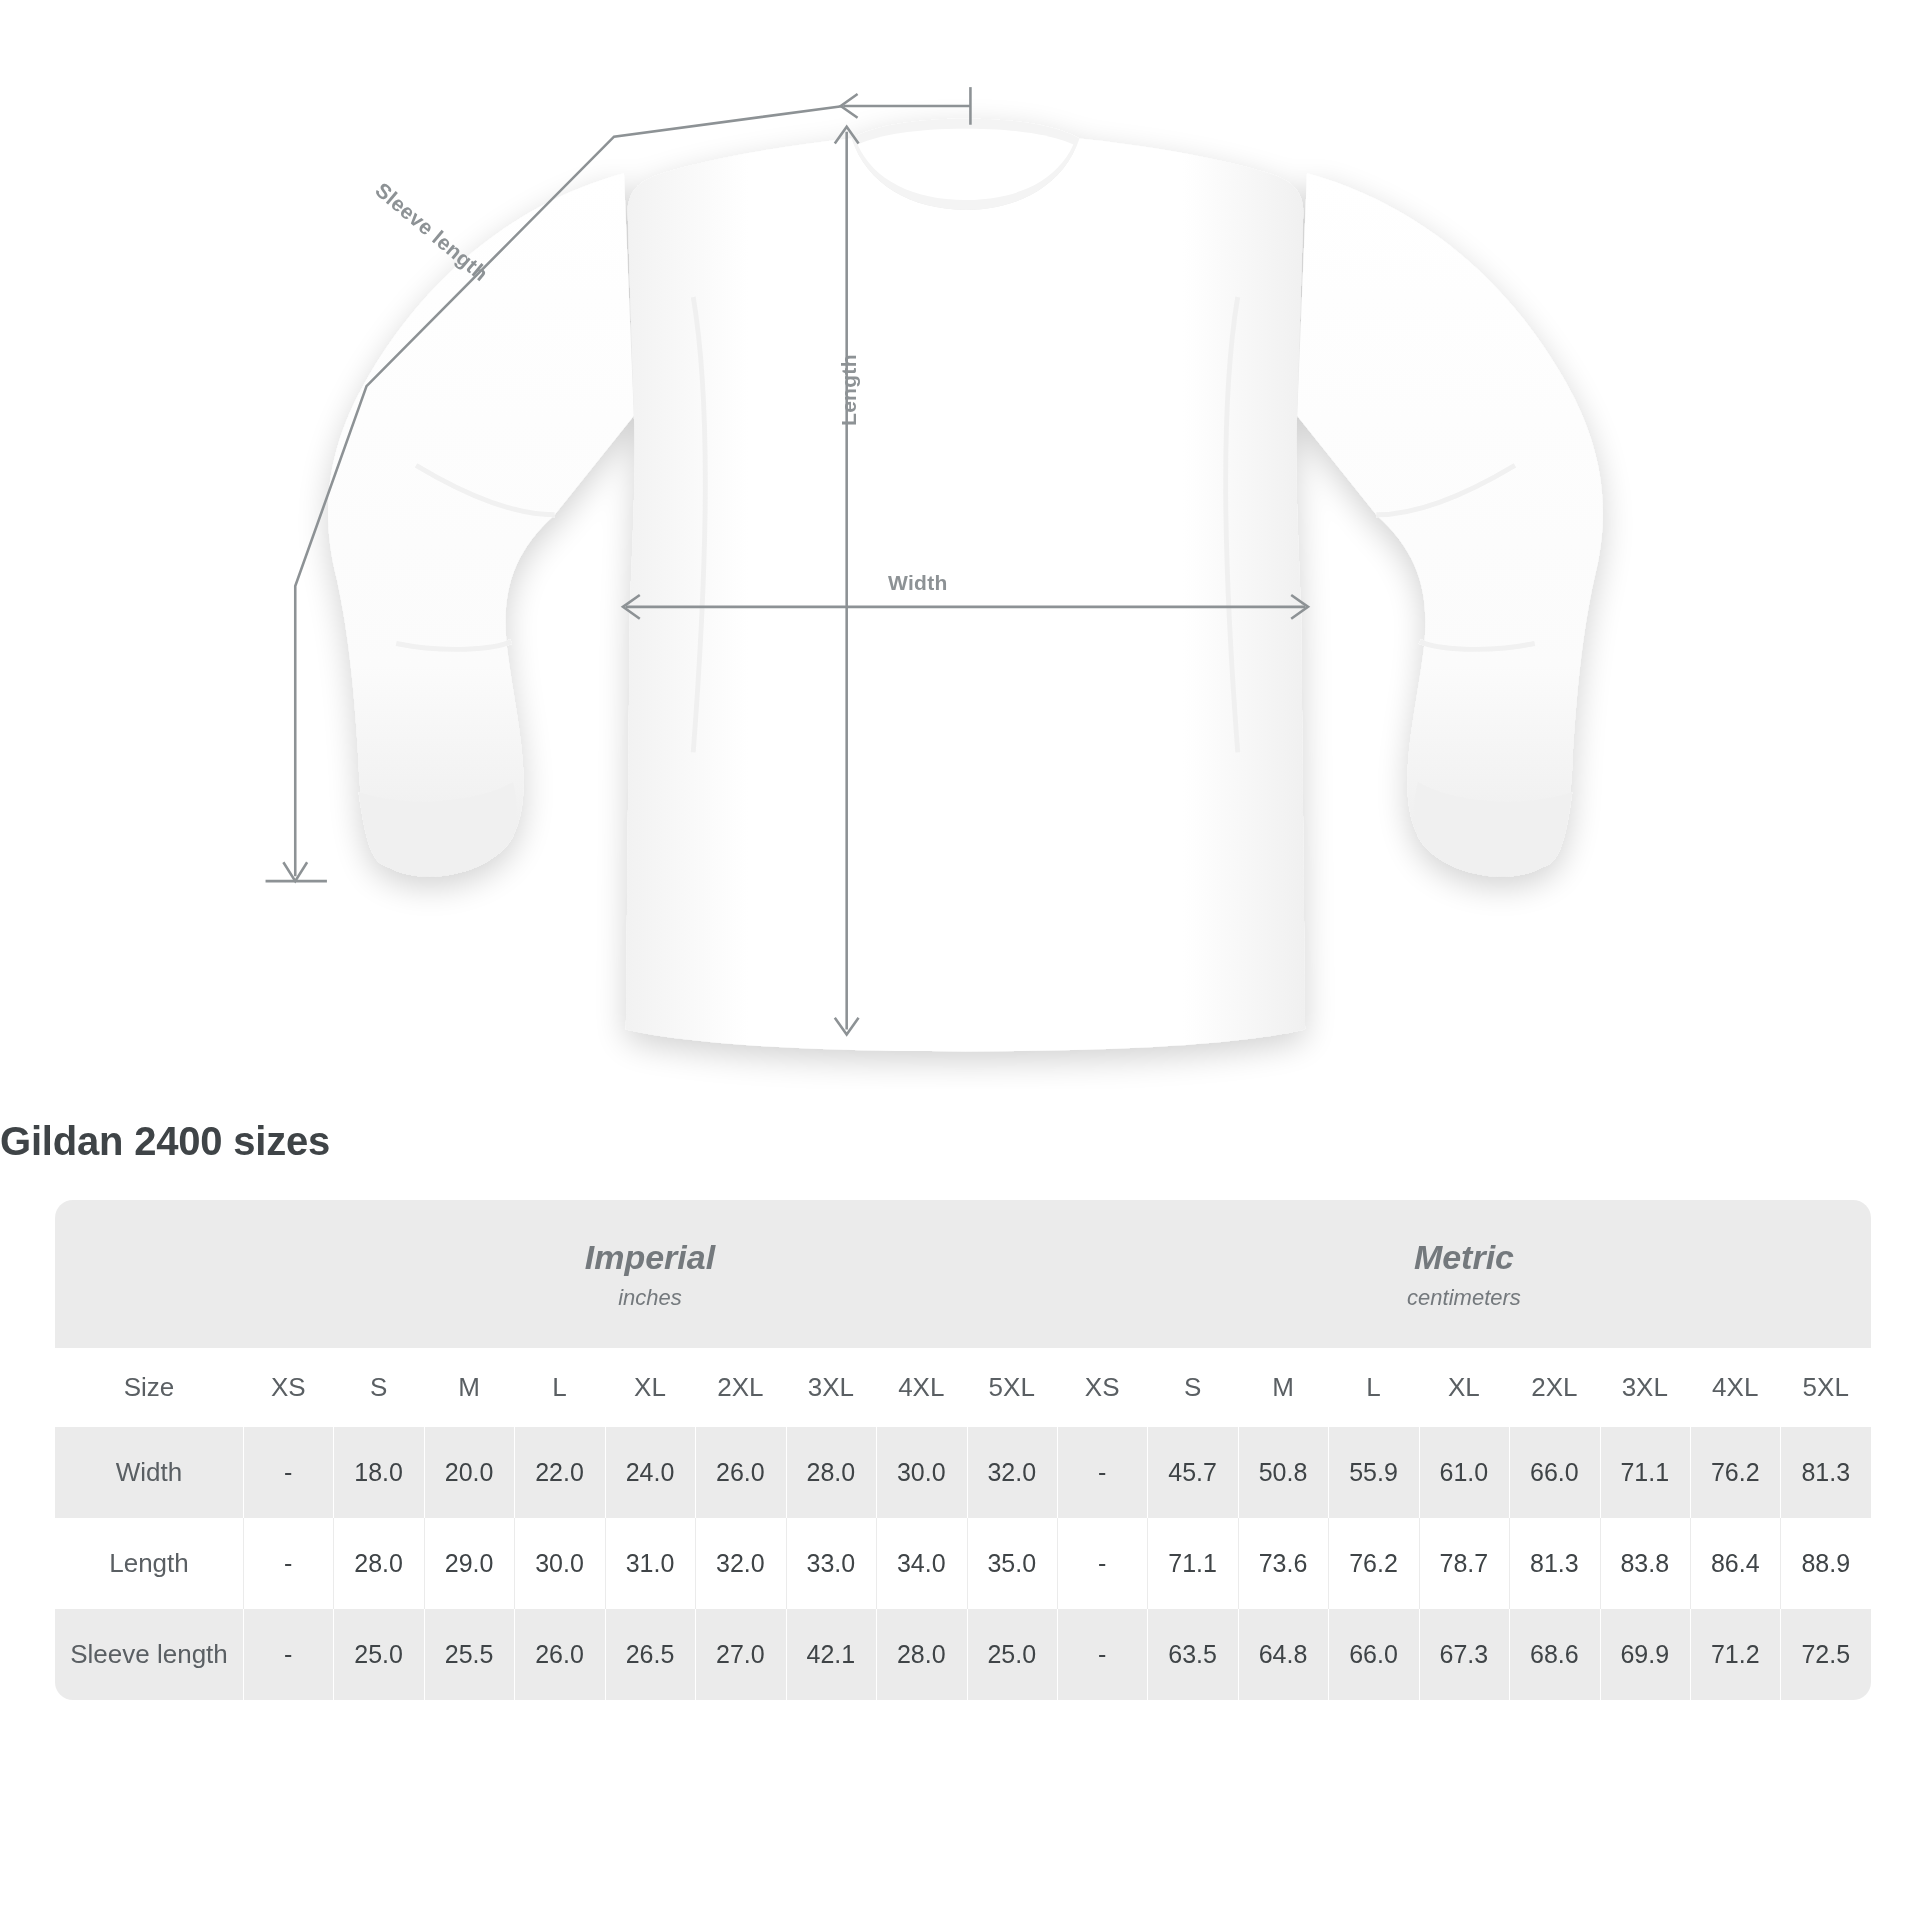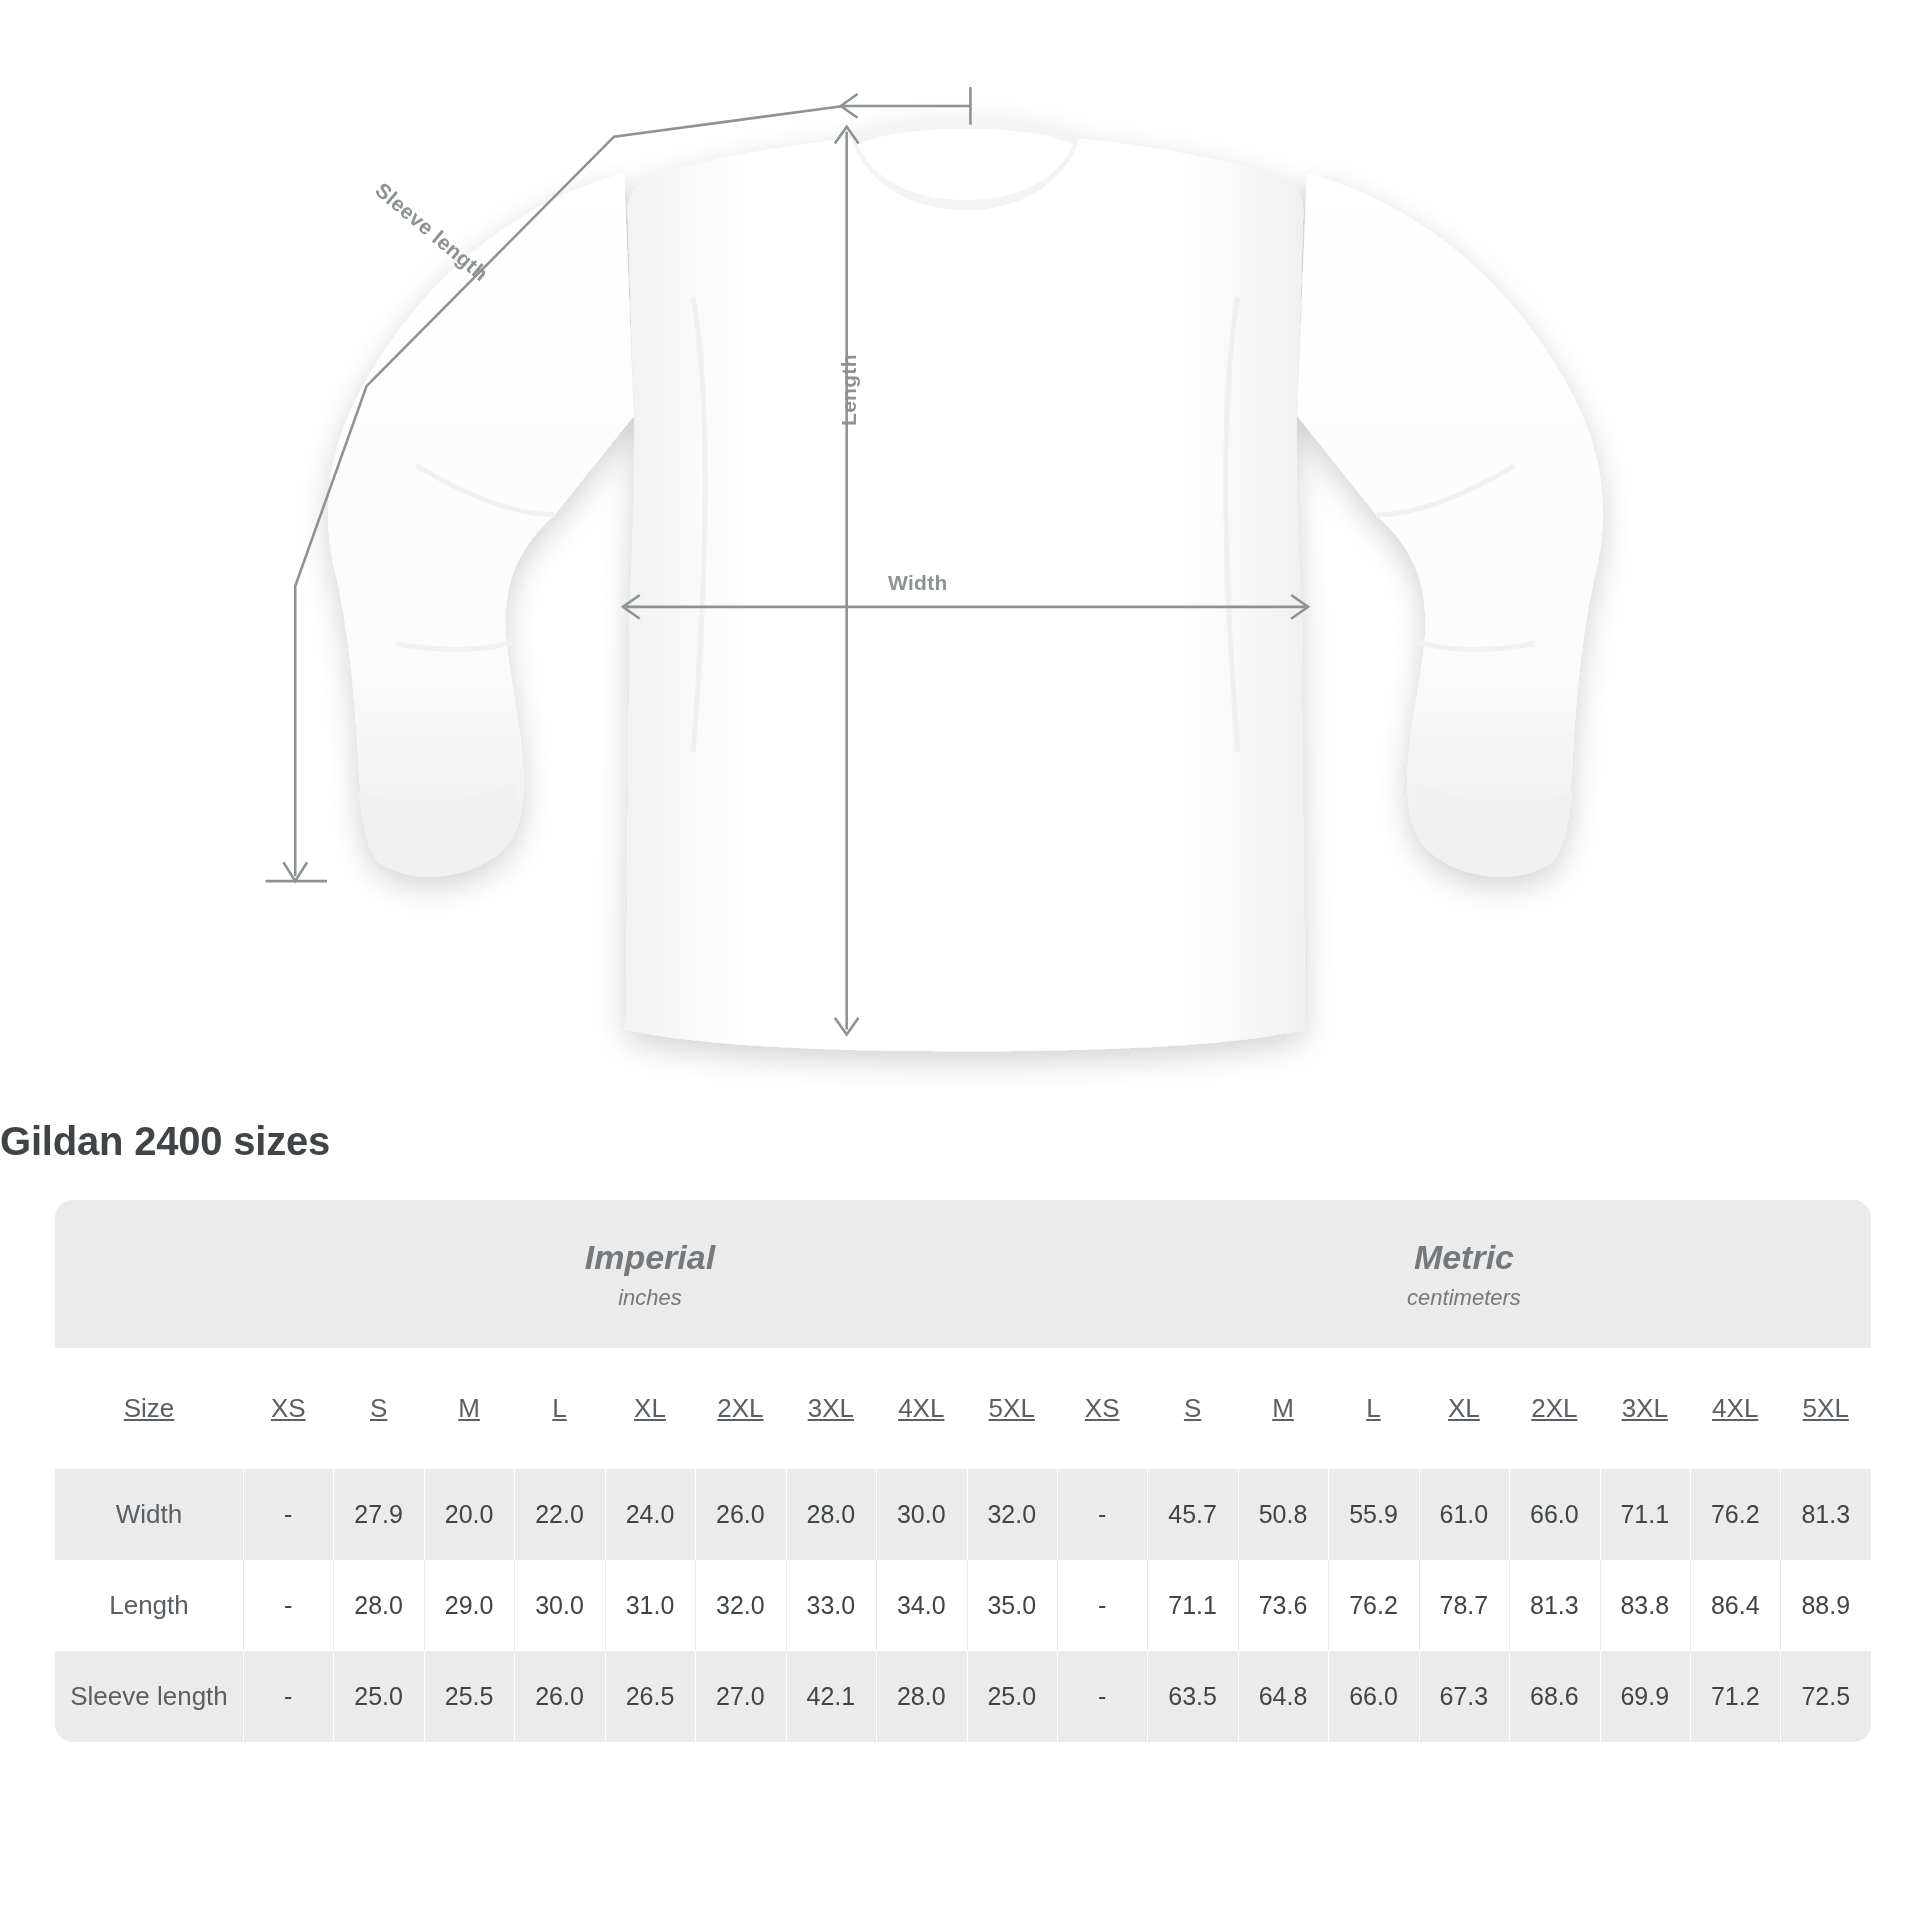--- a/index.html
+++ b/index.html
@@ -79,26 +79,25 @@
     font-size: 22px;
     font-style: italic;
     color: #74797d;
     margin-top: 8px;
   }
   .unit-head.first-cell { border-top-left-radius: 18px; }
   .unit-head.last-cell  { border-top-right-radius: 18px; }
 
   
   .size-head {
-    height: 121px;
+    height: 79px;
     background: #ffffff;
     font-weight: bold;
     color: #5a5f63;
     font-size: 26px;
-    text-decoration: underline;
   }
   .row-label {
     font-weight: bold;
     color: #5a5f63;
     font-size: 26px;
   }
 
   tr.data-row { height: 91px; }
   tr.row-alt td { background: #ebebeb; }
   tr.row-plain td { background: #ffffff; }
@@ -268,21 +267,21 @@
         <th class="sep">2XL</th>
         <th class="sep">3XL</th>
         <th class="sep">4XL</th>
         <th class="sep">5XL</th>
       </tr>
     </thead>
     <tbody>
       <tr class="data-row row-alt">
         <td class="row-label first-cell">Width</td>
         <td class="cell-val sep">-</td>
-        <td class="cell-val sep">27.9</td>
+        <td class="cell-val sep">18.0</td>
         <td class="cell-val sep">20.0</td>
         <td class="cell-val sep">22.0</td>
         <td class="cell-val sep">24.0</td>
         <td class="cell-val sep">26.0</td>
         <td class="cell-val sep">28.0</td>
         <td class="cell-val sep">30.0</td>
         <td class="cell-val sep">32.0</td>
         <td class="cell-val sep">-</td>
         <td class="cell-val sep">45.7</td>
         <td class="cell-val sep">50.8</td>

